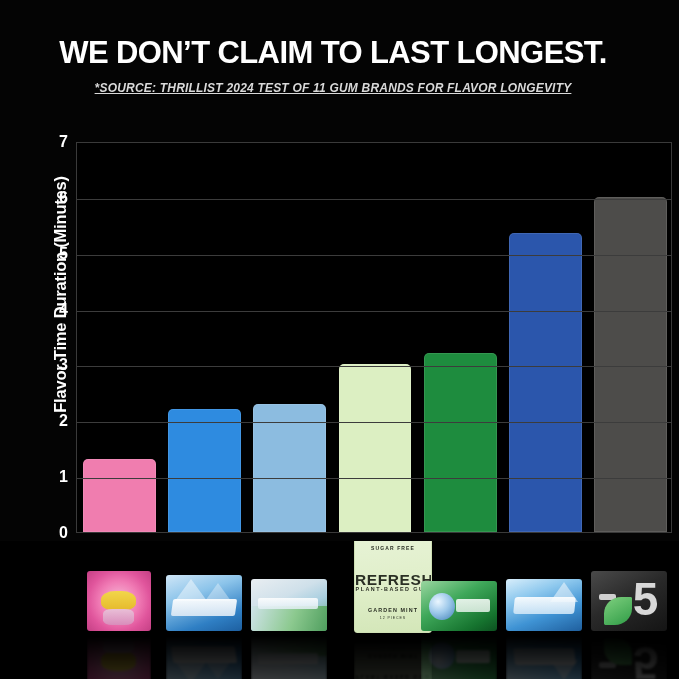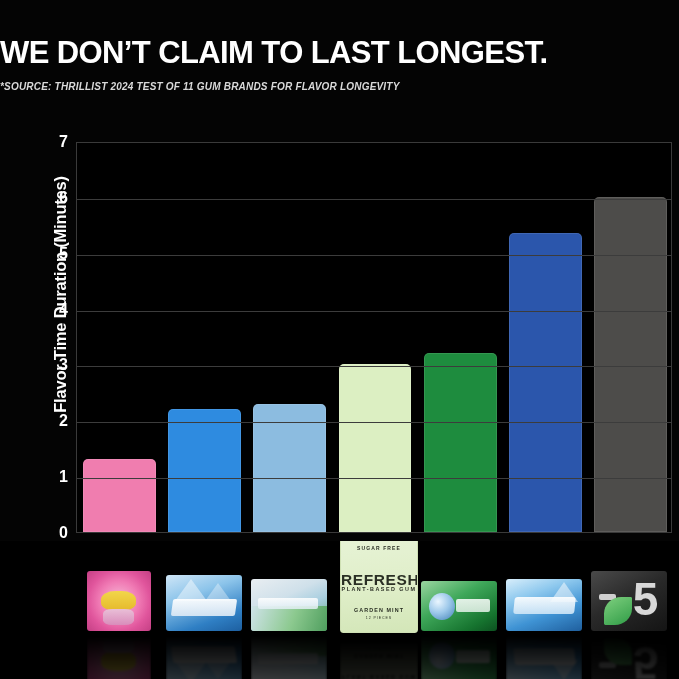--- a/index.html
+++ b/index.html
@@ -21,41 +21,42 @@
     inset: 0;
     background: #040404;
   }
 
   
   .header {
     position: absolute;
     left: 0;
     top: 36px;
     width: 666px;
-    text-align: left;
+    text-align: center;
   }
   .headline {
     font-family: "Liberation Sans", sans-serif;
     font-weight: bold;
     font-size: 31px;
     line-height: 33px;
     letter-spacing: -0.6px;
     color: #ffffff;
     text-transform: uppercase;
     white-space: nowrap;
   }
   .subtitle {
     margin-top: 12px;
     font-family: "Liberation Sans", sans-serif;
     font-style: italic;
     font-weight: bold;
-    font-size: 10px;
+    font-size: 12px;
     letter-spacing: 0.2px;
     color: #d9d9d9;
     white-space: nowrap;
+    text-decoration: underline;
   }
 
   
   .chart-wrap {
     position: absolute;
     left: 0;
     top: 130px;
     width: 679px;
     height: 415px;
   }
@@ -393,21 +394,21 @@
       <div class="pack" style="width: 76px; height: 52px; left: 250.857px;">
         <div class="face face-trident">
           <span class="band"></span>
           <span class="wordmark"></span>
         </div>
         <div class="reflect face-trident">
           <span class="band"></span>
           <span class="wordmark"></span>
         </div>
       </div>
-      <div class="pack" style="width: 78px; height: 98px; left: 340px; bottom: 46px;">
+      <div class="pack" style="width: 78px; height: 98px; left: 354px; bottom: 46px;">
         <div class="face face-refresh">
           <span class="txt rf-sugarfree">SUGAR FREE</span>
           <span class="txt rf-brand">REFRESH</span>
           <span class="txt rf-plant">PLANT-BASED GUM</span>
           <span class="txt rf-flavor">GARDEN MINT</span>
           <span class="txt rf-count">12 PIECES</span>
         </div>
         <div class="reflect face-refresh">
           <span class="txt rf-brand">REFRESH</span>
           <span class="txt rf-plant">PLANT-BASED GUM</span>

